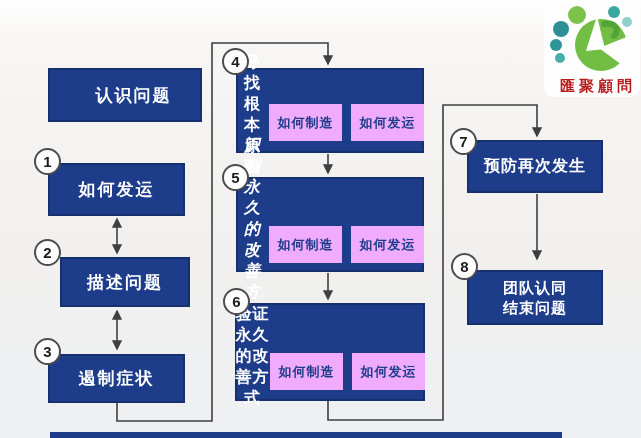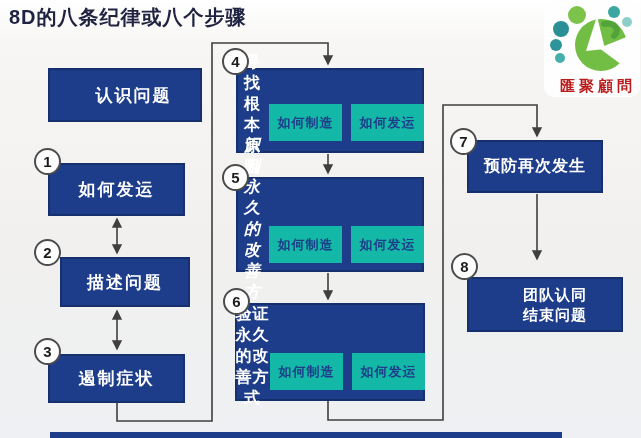--- a/index.html
+++ b/index.html
@@ -24,28 +24,28 @@
   .box.simple{font-size:17px;letter-spacing:2px;}
   #box-intro{left:48px;top:68px;width:137px;height:54px;padding-left:17px;}
   #box-1{left:48px;top:163px;width:137px;height:53px;}
   #box-2{left:60px;top:257px;width:130px;height:50px;}
   #box-3{left:48px;top:354px;width:137px;height:49px;}
   .box.group{justify-content:flex-start;}
   #box-4{left:236px;top:68px;width:188px;height:85px;}
   #box-5{left:236px;top:177px;width:188px;height:95px;}
   #box-6{left:235px;top:303px;width:190px;height:98px;}
   #box-7{left:467px;top:140px;width:136px;height:53px;font-size:16px;letter-spacing:1px;}
-  #box-8{left:467px;top:277px;width:136px;height:55px;font-size:15px;line-height:1.3;letter-spacing:1px;padding-left:20px;}
+  #box-8{left:467px;top:270px;width:136px;height:55px;font-size:15px;line-height:1.3;letter-spacing:1px;}
   .group-title{font-size:16px;letter-spacing:1px;margin-top:9px;}
   #box-5 .group-title{margin-top:10px;font-style:italic;}
   .sub-row{display:flex;gap:9px;margin-top:auto;margin-bottom:12px;}
   #box-5 .sub-row{margin-bottom:9px;}
   #box-6 .sub-row{margin-bottom:11px;}
   .sub-box{
-    width:73px;height:37px;background:#14b8a6;color:#1d3d8a;
+    width:73px;height:37px;background:#f0abfc;color:#1d3d8a;
     display:flex;align-items:center;justify-content:center;
     font-size:13px;font-weight:bold;letter-spacing:1px;
   }
   .badge{
     position:absolute;width:27px;height:27px;border-radius:50%;
     background:#fdfdfd;border:2px solid #4c4c4c;box-sizing:border-box;
     color:#1c1c1c;font-weight:bold;font-size:15px;
     display:flex;align-items:center;justify-content:center;z-index:4;
   }
   #badge-1{left:34px;top:148px;}
@@ -70,21 +70,20 @@
     font-family:"Liberation Serif","DejaVu Serif",serif;
     font-size:15px;font-weight:bold;color:#b91c1c;letter-spacing:4px;
     margin-top:1px;white-space:nowrap;margin-left:12px;
   }
 </style>
 </head>
 <body>
 
 <div id="stage">
 
-  <div id="page-title">8D的八条纪律或八个步骤</div>
 
   <svg id="connectors" width="641" height="438">
     <defs>
       <marker id="arr" viewBox="0 0 10 10" refX="8.5" refY="5" markerWidth="6.5" markerHeight="6.5" orient="auto-start-reverse">
         <path d="M0,0 L10,5 L0,10 z" fill="#3f3f3f"></path>
       </marker>
     </defs>
     <g stroke="#3f3f3f" stroke-width="1.6" fill="none">
       <line x1="117" y1="219" x2="117" y2="253" marker-start="url(#arr)" marker-end="url(#arr)"></line>
       <line x1="117" y1="311" x2="117" y2="349" marker-start="url(#arr)" marker-end="url(#arr)"></line>

